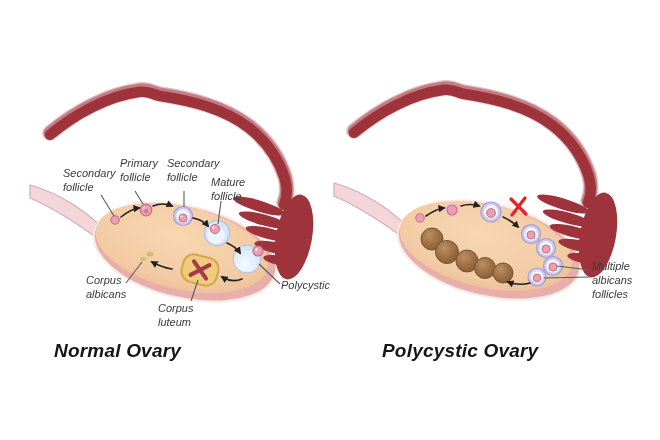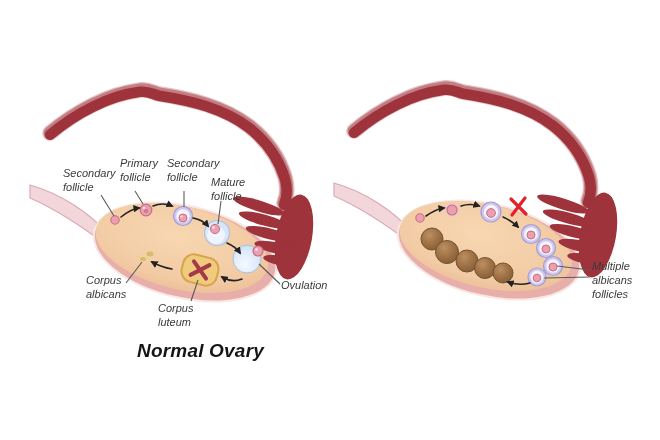--- a/index.html
+++ b/index.html
@@ -7,21 +7,21 @@
     position:relative;width:660px;height:440px;background:#fff;overflow:hidden;
     font-family:"Liberation Sans","DejaVu Sans",sans-serif;
   }
   .stage svg{position:absolute;left:0;top:0;}
   .lbl{
     position:absolute;font-size:11px;line-height:1.27;color:var(--label-color,#3b3b3b);
     white-space:pre-line;
     font-style:italic;
   }
   .title{
-    position:absolute;width:210px;text-align:right;
+    position:absolute;width:210px;text-align:left;
     font-size:19px;font-weight:700;font-style:italic;color:var(--title-color,#151515);
     letter-spacing:.2px;
   }
 </style>
 </head>
 <body>
 
 <div class="stage">
 
   <svg width="660" height="440" viewBox="0 0 660 440">
@@ -190,19 +190,20 @@
   <div class="lbl" style="left:120px;top:157px">Primary
 follicle</div>
   <div class="lbl" style="left:167px;top:157px">Secondary
 follicle</div>
   <div class="lbl" style="left:211px;top:176px">Mature
 follicle</div>
   <div class="lbl" style="left:86px;top:274px">Corpus
 albicans</div>
   <div class="lbl" style="left:158px;top:302px">Corpus
 luteum</div>
-  <div class="lbl" style="left:281px;top:279px">Ovulation</div>
+  <div class="lbl" style="left:281px;top:279px">Polycystic</div>
   <div class="lbl" style="left:592px;top:260px">Multiple
 albicans
 follicles</div>
 
   <div class="title" style="left:54px;top:340px">Normal Ovary</div>
+  <div class="title" style="left:382px;top:340px">Polycystic Ovary</div>
 </div>
 
 </body></html>

